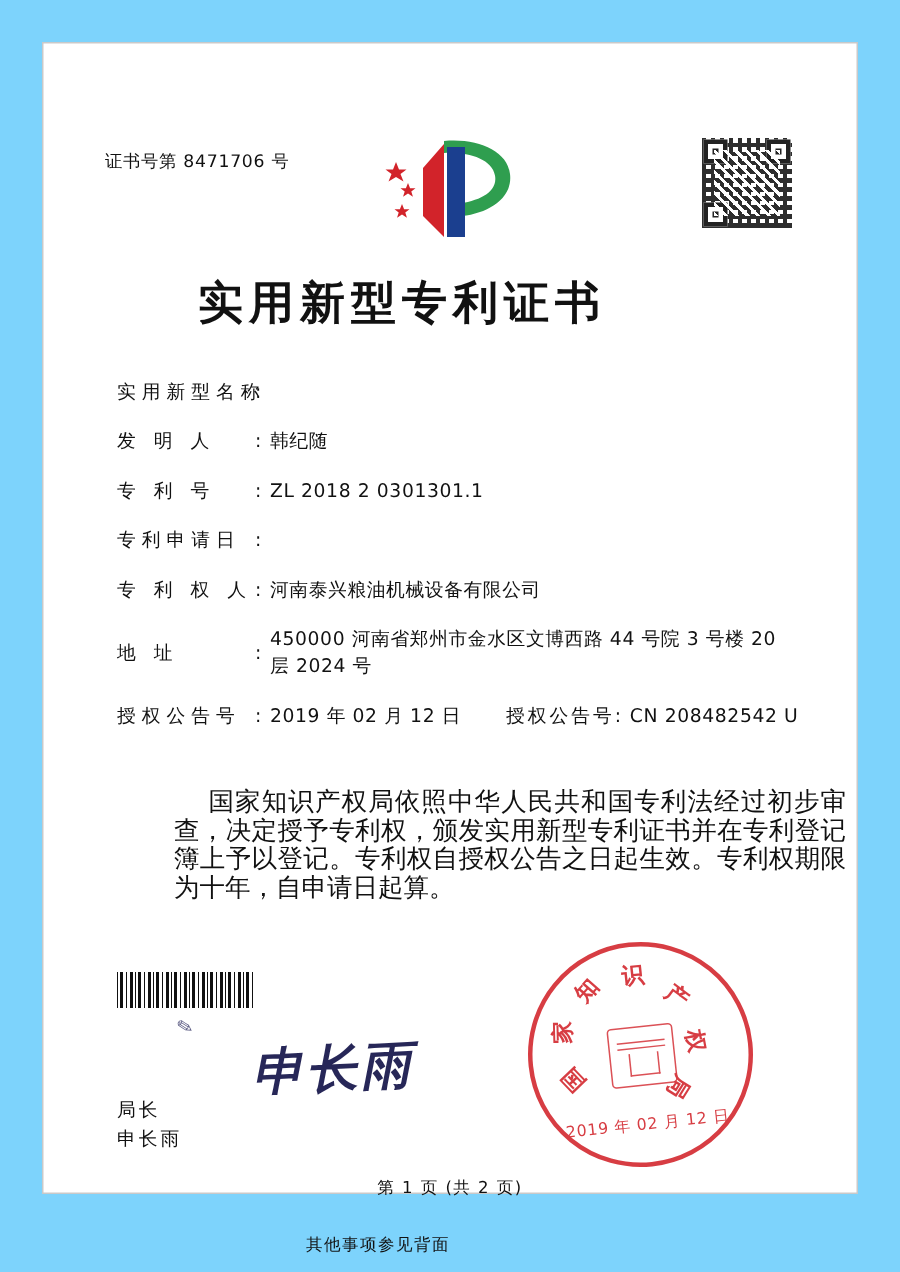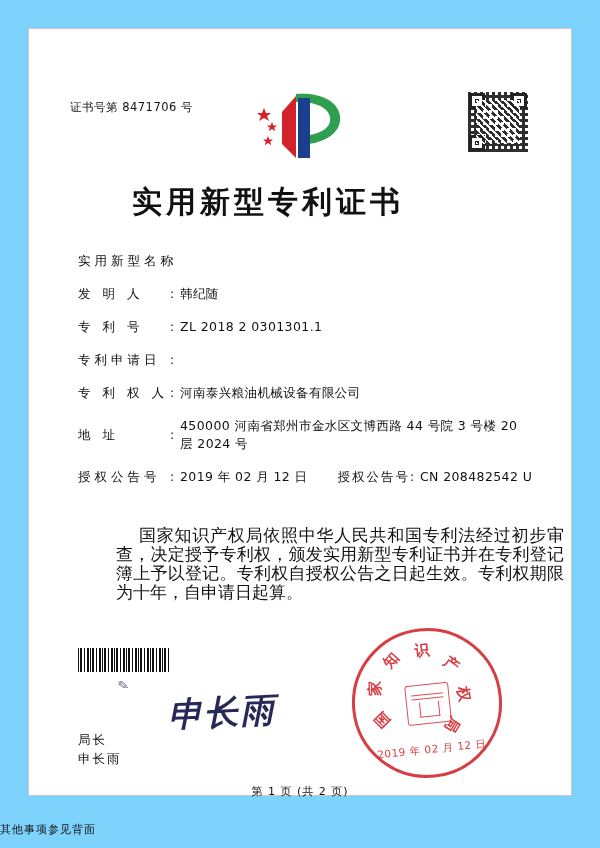--- a/index.html
+++ b/index.html
@@ -292,20 +292,21 @@
     font-size: 11px;
     color: #111;
     letter-spacing: 1px;
   }
 
   .footnote {
     position: absolute;
     left: 0;
     top: 822px;
     width: 504px;
+    text-align: center;
     font-size: 11px;
     color: #111;
     letter-spacing: 1px;
   }
 </style>
 </head>
 <body>
 
 <div class="page">
 

